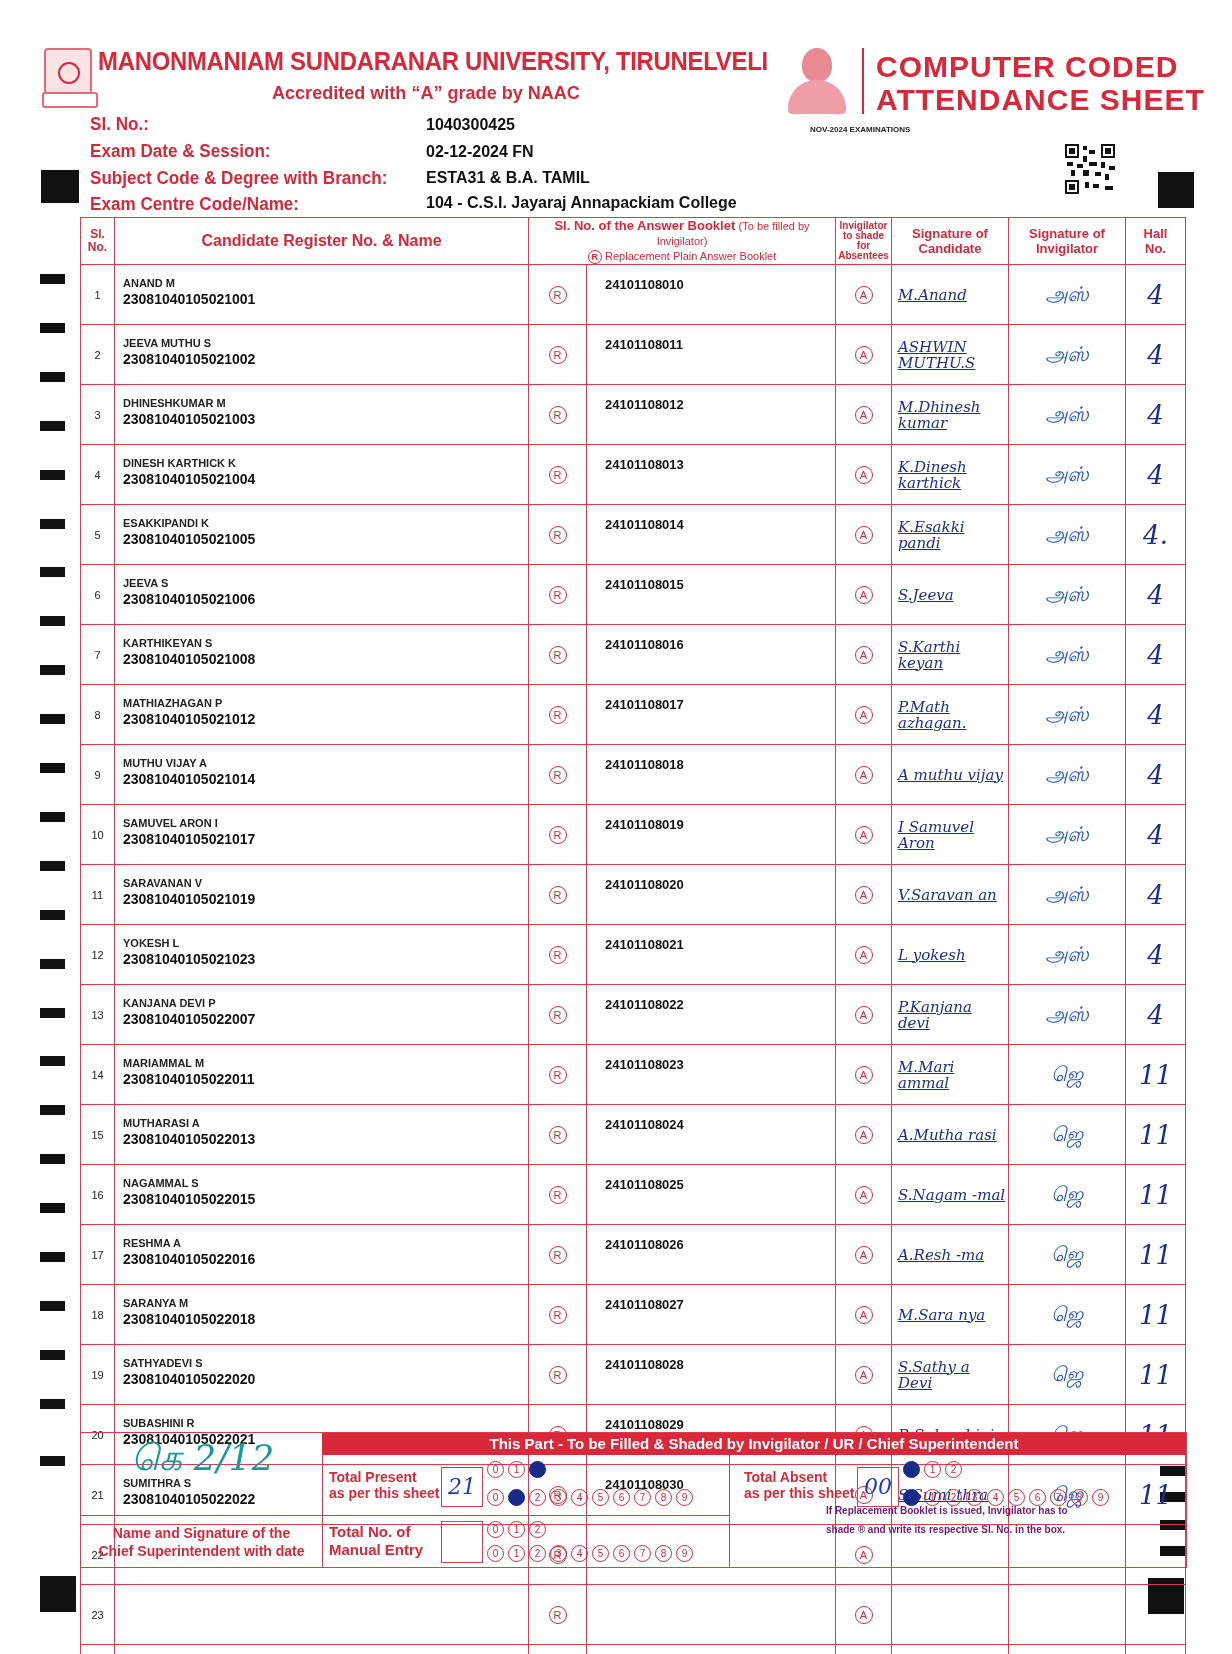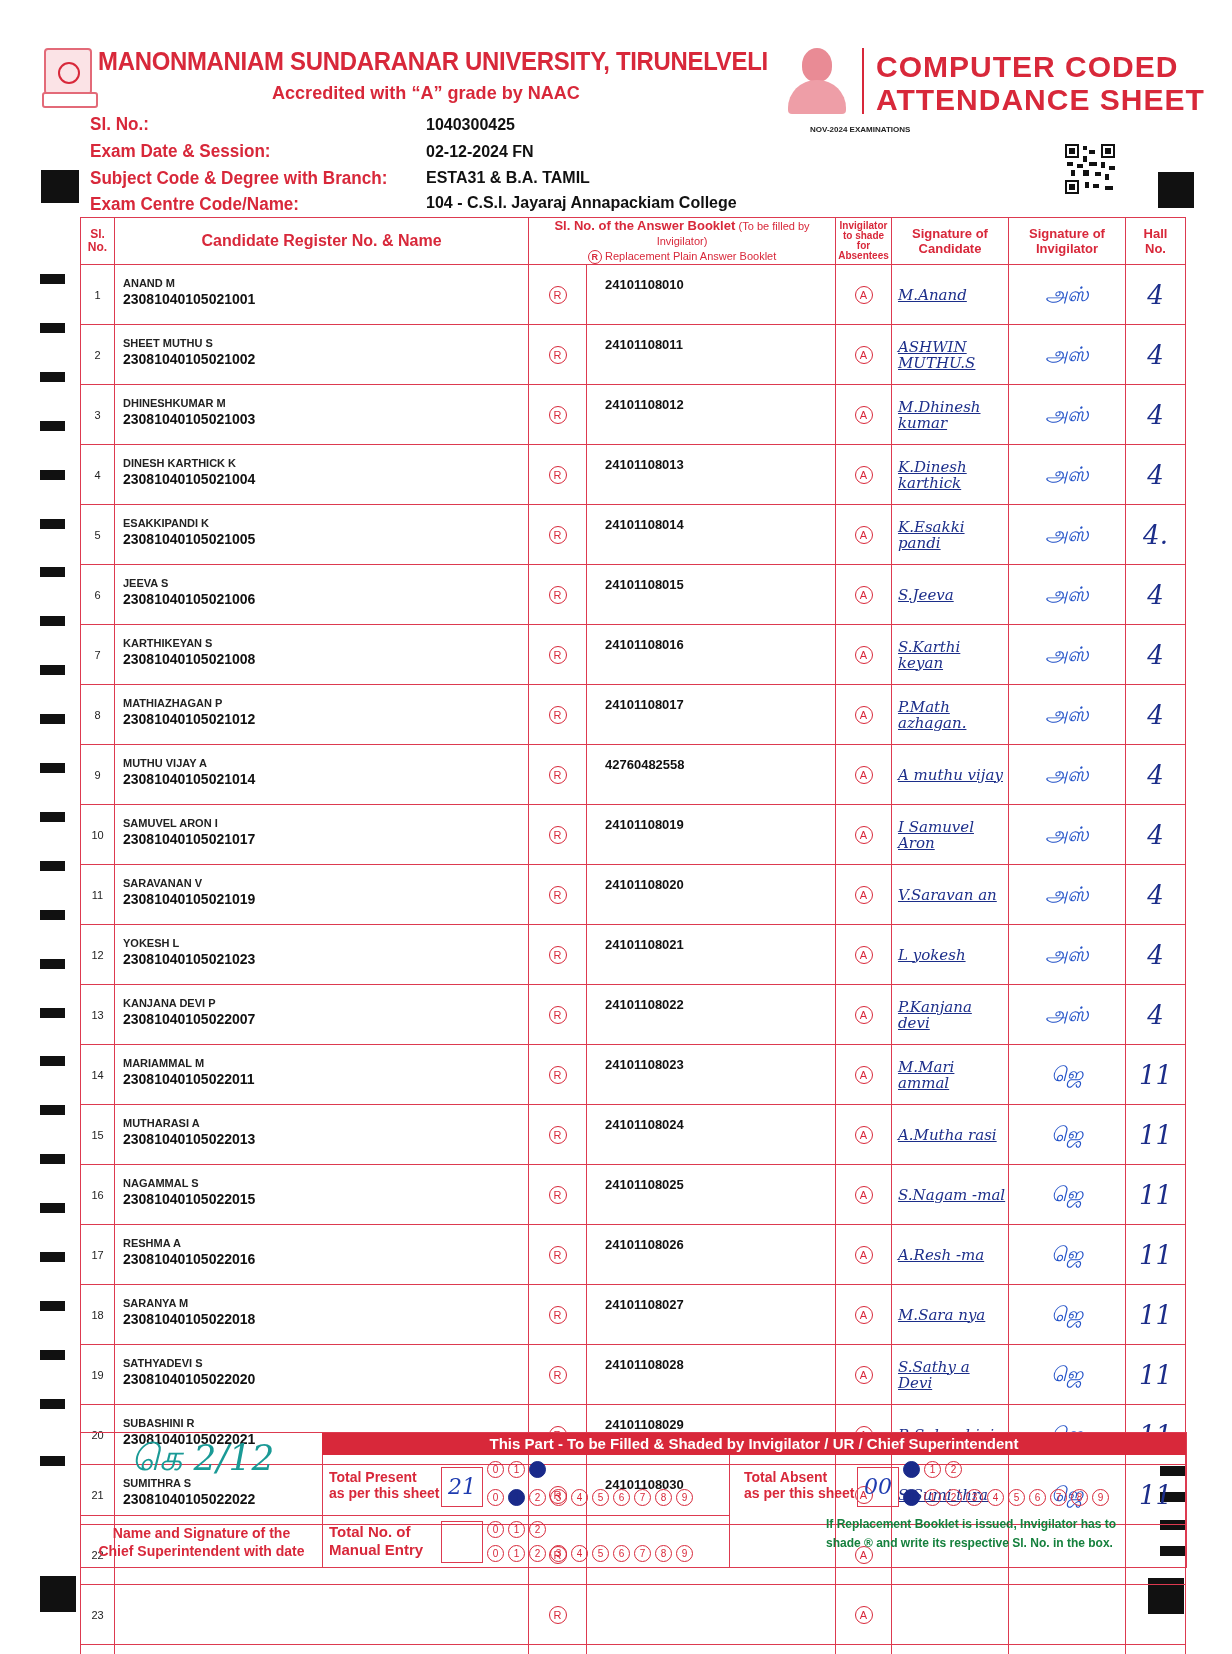--- a/index.html
+++ b/index.html
@@ -39,21 +39,21 @@
   .fleft{position:absolute;left:0;top:0;width:241px;height:134px;border-right:1.5px solid #dd3a50;}
   .chief-sig{position:absolute;left:50px;top:4px;font-family:"DejaVu Serif",serif;font-style:italic;font-size:36px;color:#1a9a96;}
   .chief-label{position:absolute;left:0;top:82px;width:241px;border-top:1.5px solid #dd3a50;padding-top:8px;text-align:center;font-size:14px;font-weight:bold;color:#d8283a;line-height:18px;height:44px;}
   .fband{position:absolute;left:241px;top:0;right:0;height:22px;background:#d8283a;color:#fff;font-size:15px;font-weight:bold;text-align:center;line-height:22px;}
   .fbox{position:absolute;border-right:1.5px solid #dd3a50;border-bottom:1.5px solid #dd3a50;}
   .flabel{position:absolute;color:#d8283a;font-weight:bold;font-size:14px;line-height:16px;}
   .entry{position:absolute;width:40px;height:38px;border:1.5px solid #dd3a50;font-family:"DejaVu Serif",serif;font-style:italic;font-size:22px;color:#1f3cb0;text-align:center;line-height:38px;}
   .brow{position:absolute;display:flex;gap:4px;}
   .b{width:15px;height:15px;border:1.2px solid #d8283a;border-radius:50%;color:#d8283a;font-size:10px;line-height:15px;text-align:center;}
   .b.filled{background:#1a2a8a;border-color:#1a2a8a;color:#1a2a8a;}
-  .note{position:absolute;left:745px;top:82px;font-size:12px;font-weight:bold;color:#15803d;line-height:19px;width:330px;}
+  .note{position:absolute;left:745px;top:68px;font-size:10px;font-weight:bold;color:#701a75;line-height:19px;width:330px;}
 </style>
 </head>
 <body>
 
 <div class="abs logo">
     <div class="inner"></div>
     <div class="band"></div>
   </div>
 <div class="abs univ red">MANONMANIAM SUNDARANAR UNIVERSITY, TIRUNELVELI</div>
 <div class="abs accr red">Accredited with “A” grade by NAAC</div>
@@ -179,21 +179,21 @@
         <td class="center"><span class="bubble">R</span></td>
         <td class="booklet">24101108010</td>
         <td class="center"><span class="bubble">A</span></td>
         <td class="sig">M.Anand</td>
         <td class="isig">அஸ்</td>
         <td class="hall">4</td>
       </tr>
       <tr>
         <td class="slno">2</td>
         <td class="cand">
-          <span class="cname">SHEET MUTHU S</span>
+          <span class="cname">JEEVA MUTHU S</span>
           <span class="creg">23081040105021002</span>
         </td>
         <td class="center"><span class="bubble">R</span></td>
         <td class="booklet">24101108011</td>
         <td class="center"><span class="bubble">A</span></td>
         <td class="sig">ASHWIN MUTHU.S</td>
         <td class="isig">அஸ்</td>
         <td class="hall">4</td>
       </tr>
       <tr>
@@ -274,21 +274,21 @@
         <td class="isig">அஸ்</td>
         <td class="hall">4</td>
       </tr>
       <tr>
         <td class="slno">9</td>
         <td class="cand">
           <span class="cname">MUTHU VIJAY A</span>
           <span class="creg">23081040105021014</span>
         </td>
         <td class="center"><span class="bubble">R</span></td>
-        <td class="booklet">42760482558</td>
+        <td class="booklet">24101108018</td>
         <td class="center"><span class="bubble">A</span></td>
         <td class="sig">A muthu vijay</td>
         <td class="isig">அஸ்</td>
         <td class="hall">4</td>
       </tr>
       <tr>
         <td class="slno">10</td>
         <td class="cand">
           <span class="cname">SAMUVEL ARON I</span>
           <span class="creg">23081040105021017</span>

